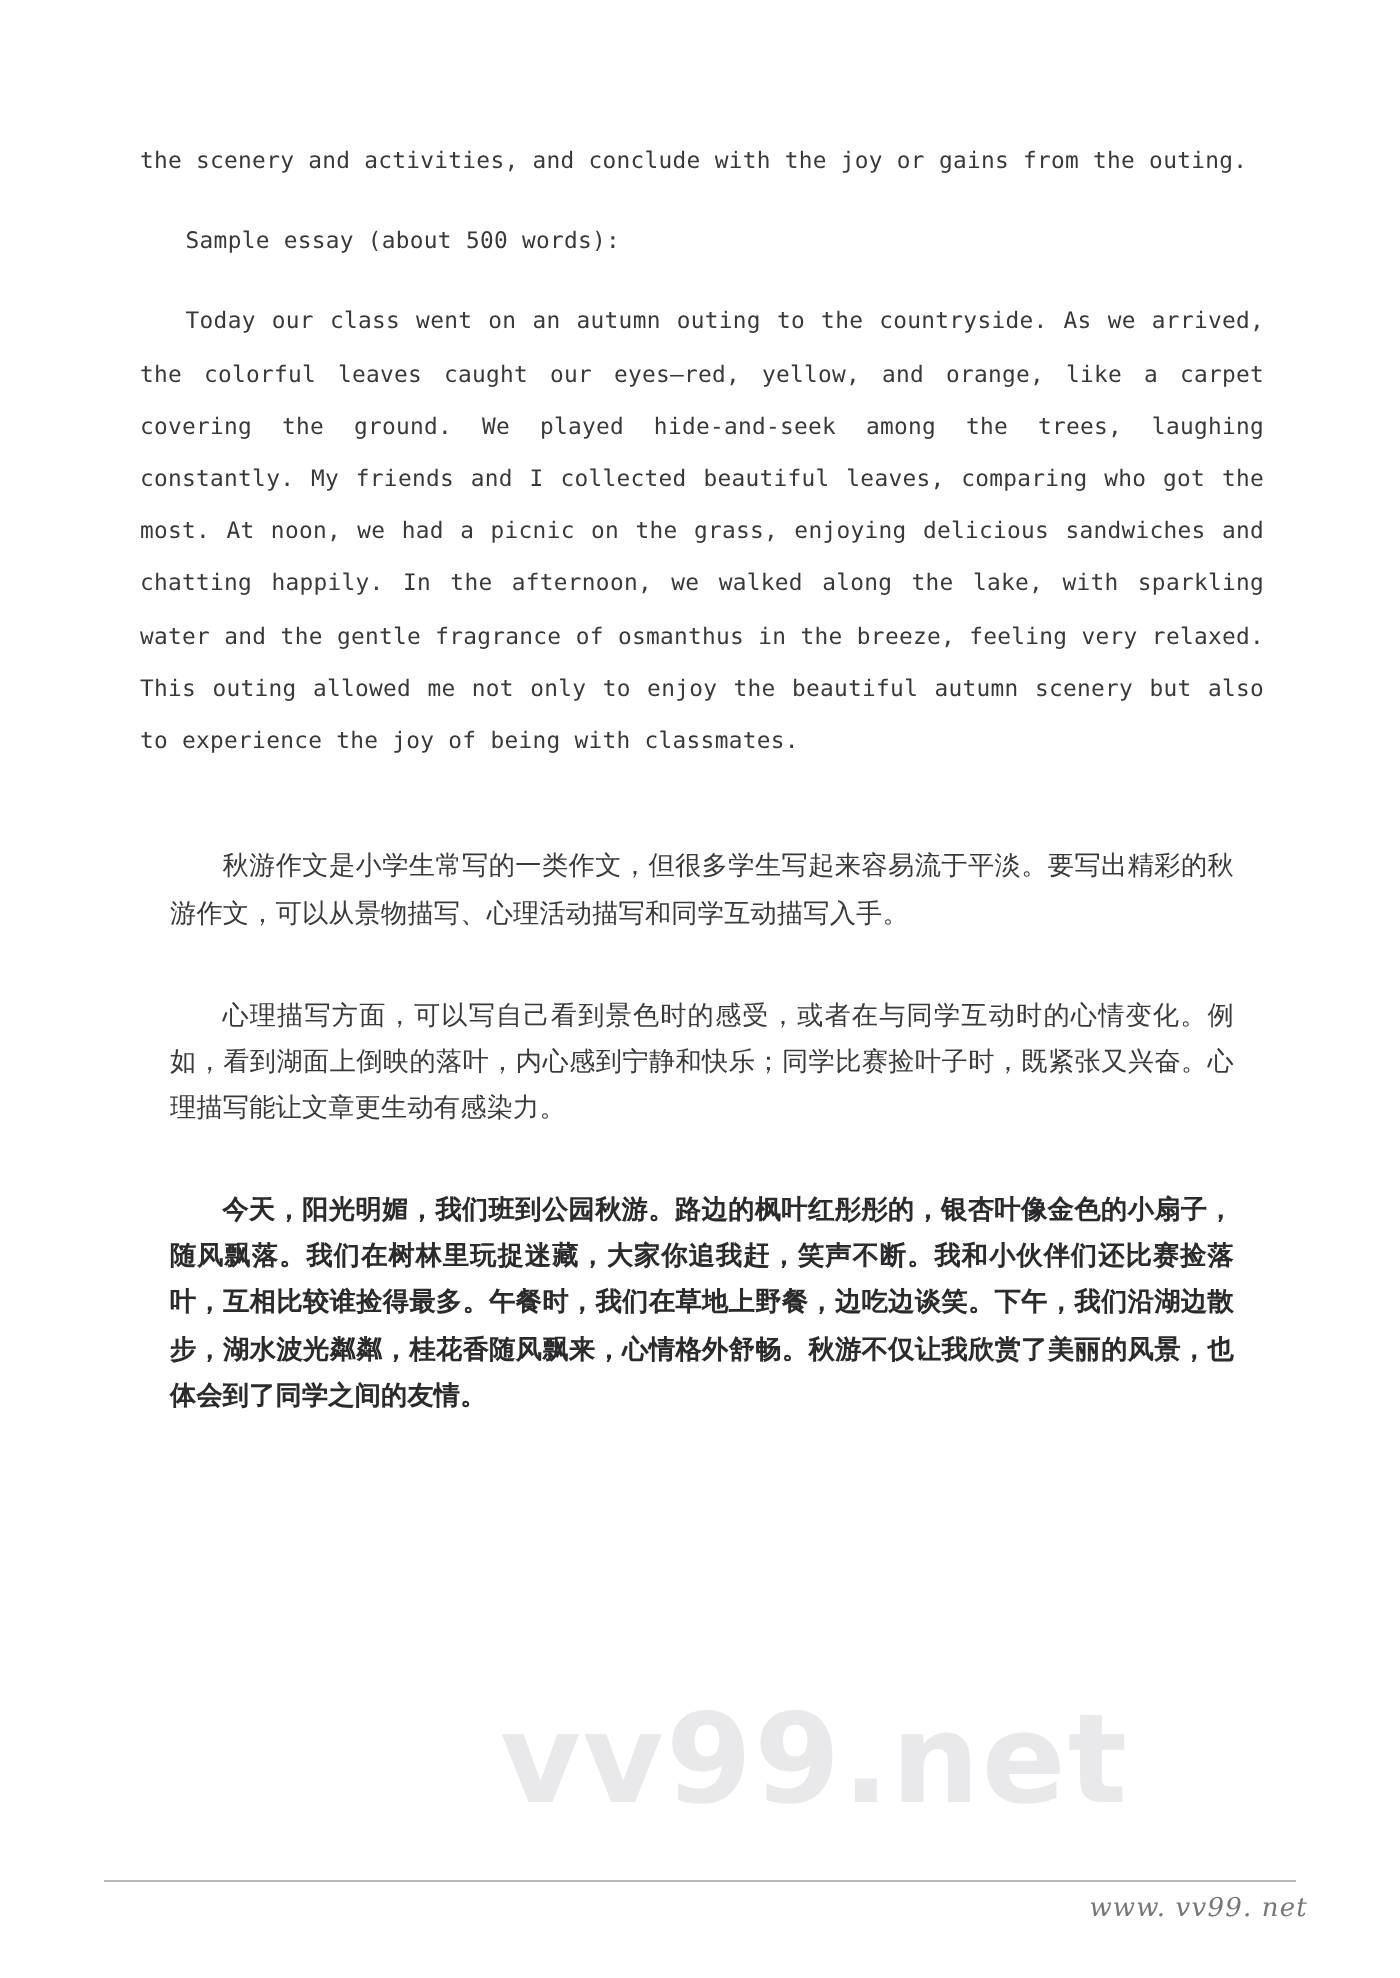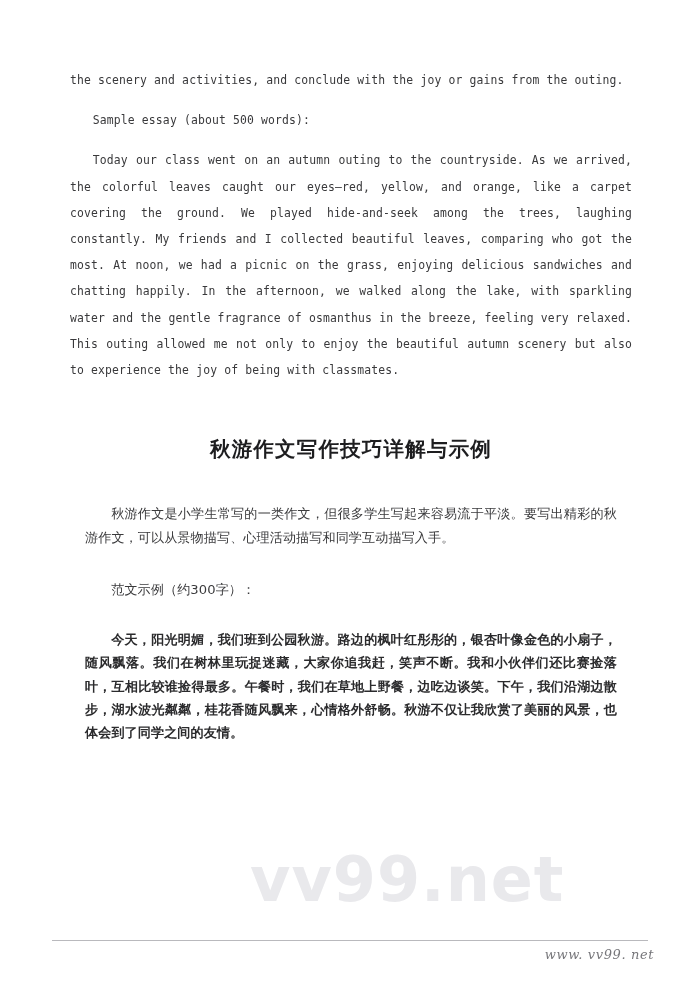--- a/index.html
+++ b/index.html
@@ -131,29 +131,28 @@
   <div class="watermark">vv99.net</div>
 
   <div class="content">
 
     <p class="en en-first">the scenery and activities, and conclude with the joy or gains from the outing.</p>
 
     <p class="en en-block en-indent">Sample essay (about 500 words):</p>
 
     <p class="en en-block en-indent">Today our class went on an autumn outing to the countryside. As we arrived, the colorful leaves caught our eyes—red, yellow, and orange, like a carpet covering the ground. We played hide-and-seek among the trees, laughing constantly. My friends and I collected beautiful leaves, comparing who got the most. At noon, we had a picnic on the grass, enjoying delicious sandwiches and chatting happily. In the afternoon, we walked along the lake, with sparkling water and the gentle fragrance of osmanthus in the breeze, feeling very relaxed. This outing allowed me not only to enjoy the beautiful autumn scenery but also to experience the joy of being with classmates.</p>
 
-    <h1 class="cn-heading">秋游作文写作技巧详解与示例</h1>
 
     <p class="cn cn-first">秋游作文是小学生常写的一类作文，但很多学生写起来容易流于平淡。要写出精彩的秋游作文，可以从景物描写、心理活动描写和同学互动描写入手。</p>
 
 
+    <p class="cn">心理描写方面，可以写自己看到景色时的感受，或者在与同学互动时的心情变化。例如，看到湖面上倒映的落叶，内心感到宁静和快乐；同学比赛捡叶子时，既紧张又兴奋。心理描写能让文章更生动有感染力。</p>
 
 
 
-    <p class="cn cn-label">范文示例（约300字）：</p>
 
     <p class="cn cn-sample">今天，阳光明媚，我们班到公园秋游。路边的枫叶红彤彤的，银杏叶像金色的小扇子，随风飘落。我们在树林里玩捉迷藏，大家你追我赶，笑声不断。我和小伙伴们还比赛捡落叶，互相比较谁捡得最多。午餐时，我们在草地上野餐，边吃边谈笑。下午，我们沿湖边散步，湖水波光粼粼，桂花香随风飘来，心情格外舒畅。秋游不仅让我欣赏了美丽的风景，也体会到了同学之间的友情。</p>
 
   </div>
 
   <div class="footer-rule"></div>
 
   <div class="footer-url">www. vv99. net</div>
 
 </div>

